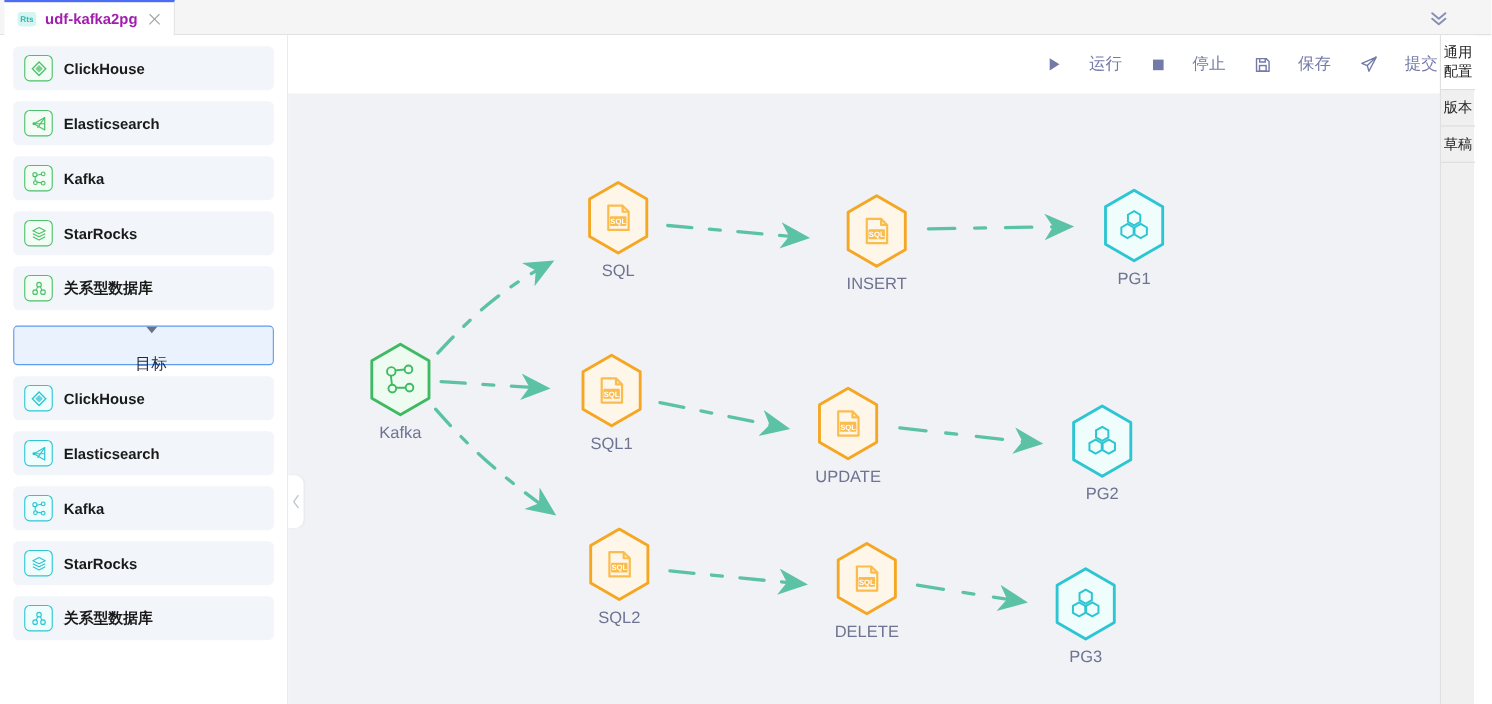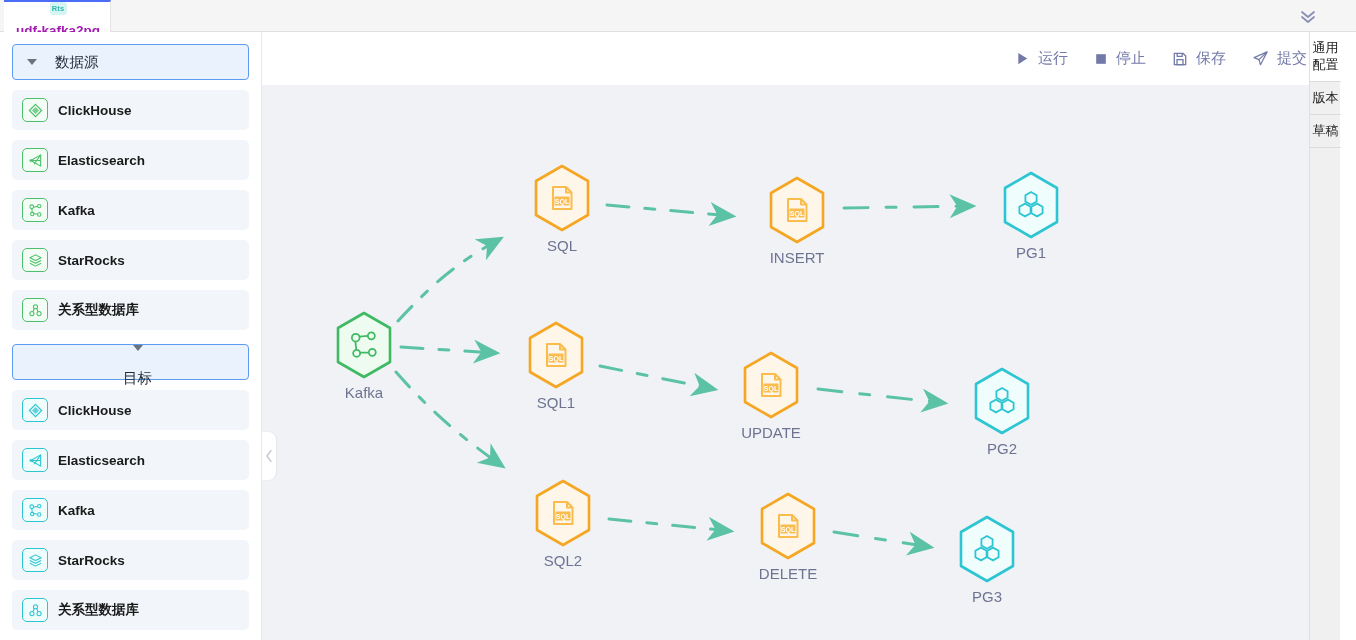--- a/index.html
+++ b/index.html
@@ -17,21 +17,20 @@
   .tabbar {
     position:absolute; left:0; top:0; width:1356px; height:32px;
     background:#f5f5f5; border-bottom:1px solid #e0e0e0;
   }
   .tab {
     position:absolute; left:4px; top:0; height:32px;
     display:flex; align-items:center; gap:8px;
     padding:0 10px 0 12px;
     background:#ffffff; border-top:2px solid #4a6cf7;
     border-right:1px solid #e4e4e4;
-    flex-direction:column;
   }
   .tab-badge {
     width:17px; height:13px; border-radius:3px;
     background:#d6f5f2; color:#2bbbad;
     font-size:7.5px; font-weight:700; line-height:13px; text-align:center;
     letter-spacing:.1px;
   }
   .tab-title { font-size:13.5px; color:#a21caf; white-space:nowrap;font-weight:bold; }
   .tab-close {
     width:15px; height:15px; position:relative; cursor:pointer; opacity:.55;
@@ -82,21 +81,21 @@
   .sb-label { font-size:13.5px; font-weight:700; color:#1a1a1a; }
 
   
   .toolbar {
     position:absolute; left:262px; top:32px; right:31px; height:53px;
     background:#fff;
     display:flex; align-items:center; justify-content:flex-end;
     gap:26px; padding-right:18px;
   }
   .tb-btn {
-    display:flex; align-items:center; gap:8px; cursor:pointer;
+    display:flex; align-items:center; gap:24px; cursor:pointer;
     color:#737aa8; font-size:15px;
   }
 
   
   .canvas {
     position:absolute; left:262px; top:85px; right:31px; bottom:0;
     background:#f0f2f6; overflow:hidden;
   }
   .canvas svg { position:absolute; left:0; top:0; }
 
@@ -141,24 +140,20 @@
     <div class="chev-dbl">
       <svg width="24" height="24" viewBox="0 0 24 24">
         <path d="M6 8 L12 13 L18 8" fill="none" stroke="#8a8fb5" stroke-width="1.8" stroke-linecap="round" stroke-linejoin="round"></path>
         <path d="M6 13 L12 18 L18 13" fill="none" stroke="#8a8fb5" stroke-width="1.8" stroke-linecap="round" stroke-linejoin="round"></path>
       </svg>
     </div>
   </div>
 
   <div class="sidebar">
 
-    <div class="section-head">
-      <div class="caret"></div>
-      <div class="section-title">数据源</div>
-    </div>
 
     <div class="sb-item">
       <div class="sb-ico">
         <svg width="15" height="15" viewBox="0 0 16 16">
             <path d="M8 1.5 L14.5 8 L8 14.5 L1.5 8 Z" fill="none" stroke="#4cc06a" stroke-width="1.3"></path>
             <path d="M8 4.3 L11.7 8 L8 11.7 L4.3 8 Z" fill="#4cc06a" opacity=".75"></path>
           </svg>
       </div>
       <div class="sb-label">ClickHouse</div>
     </div>

